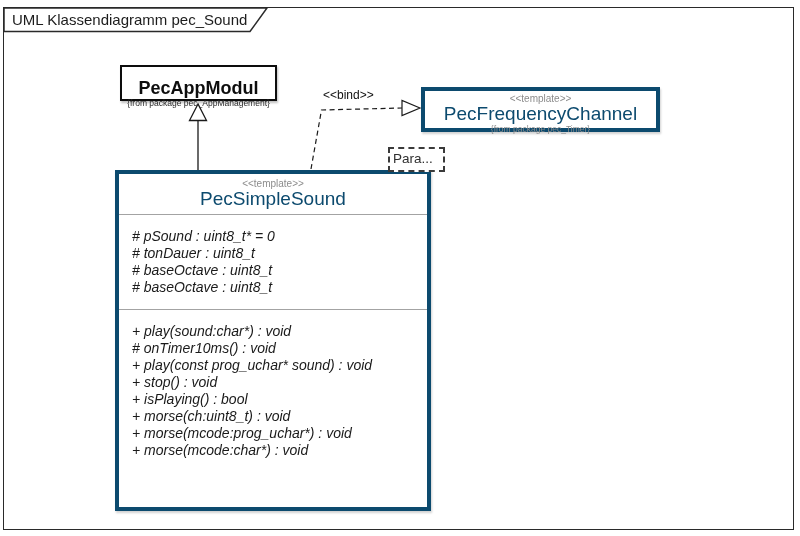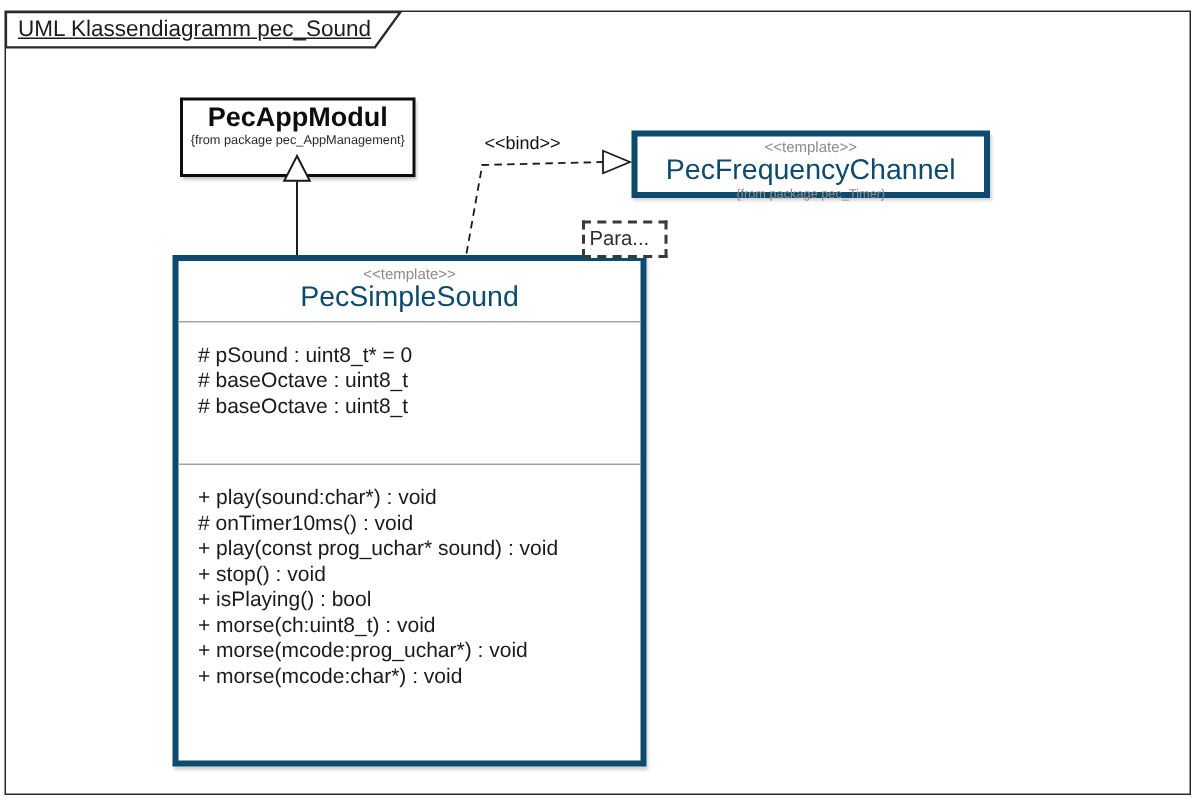--- a/index.html
+++ b/index.html
@@ -8,21 +8,21 @@
     font-family:"Liberation Sans","DejaVu Sans",sans-serif;color:#1a1a1a;
   }
   
   .frame{
     position:absolute;left:3px;top:7px;width:791px;height:523px;
     border:1.5px solid #2a2a2a;box-sizing:border-box;background:#ffffff;
   }
   .frame-tab-svg{position:absolute;left:3px;top:7px;z-index:3;}
   .frame-title{
     position:absolute;left:12px;top:11px;z-index:4;
-    font-size:15px;color:#1c1c1c;white-space:nowrap;text-decoration:underline;
+    font-size:15px;color:#1c1c1c;white-space:nowrap;
   }
   
   .uml-class{position:absolute;background:#ffffff;box-sizing:border-box;z-index:2;}
   .black-box{
     border:2px solid #0d0d0d;
     box-shadow:1px 2px 2px rgba(0,0,0,0.25);
     text-align:center;
   }
   .gray-box{
     border:4px solid #0c4a6e;
@@ -31,21 +31,21 @@
   }
   .stereotype{font-size:10px;color:#8c8c8c;line-height:11px;}
   .cls-title-black{font-size:18px;line-height:19px;font-weight:bold;color:#0d0d0d;}
   .cls-title-gray{font-size:19px;line-height:20px;font-weight:normal;color:#0c4a6e;}
   .origin-note{font-size:8.5px;line-height:10px;color:#2a2a2a;white-space:nowrap;}
   .origin-note.gray{color:#8c8c8c;}
   
   .compartment{box-sizing:border-box;text-align:left;}
   .compartment.divided{border-top:1px solid #a3a3a3;}
   .member-line{
-    font-size:14px;line-height:17px;color:#1a1a1a;white-space:nowrap;
+    font-size:14px;line-height:17px;color:#1a1a1a;white-space:nowrap;font-style:italic;
   }
   
   .param-box{
     position:absolute;left:388px;top:147px;width:57px;height:25px;
     border:2px dashed #3a3a3a;box-sizing:border-box;background:#ffffff;z-index:6;
     font-size:13.5px;color:#2f2f2f;padding:2px 0 0 3px;text-align:left;
   }
   .connector-layer{position:absolute;left:0;top:0;z-index:4;pointer-events:none;}
   .bind-label{
     position:absolute;left:323px;top:88px;z-index:4;
@@ -57,40 +57,41 @@
 
 <div id="stage">
 
   <div class="frame"></div>
 
   <svg class="frame-tab-svg" width="266" height="27">
     <polygon points="1,1 264,1 247,24.5 1,24.5" fill="#ffffff" stroke="#2a2a2a" stroke-width="1.5"></polygon>
   </svg>
   <div class="frame-title">UML Klassendiagramm pec_Sound</div>
 
-  <div class="uml-class black-box" style="left:120px;top:65px;width:157px;height:53px;padding-top:2px;">
+  <div class="uml-class black-box" style="left:120px;top:65px;width:157px;height:36px;padding-top:12px;">
     <div class="cls-title-black">PecAppModul</div>
     <div class="origin-note">{from package pec_AppManagement}</div>
   </div>
 
   <div class="uml-class gray-box" style="left:421px;top:87px;width:239px;height:45px;padding-top:2px;">
     <div class="stereotype">&lt;&lt;template&gt;&gt;</div>
     <div class="cls-title-gray">PecFrequencyChannel</div>
     <div class="origin-note gray">{from package pec_Timer}</div>
   </div>
 
   <div class="uml-class gray-box" style="left:115px;top:170px;width:316px;height:341px;">
 
     <div class="compartment" style="height:40px;padding-top:4px;text-align:center;">
       <div class="stereotype">&lt;&lt;template&gt;&gt;</div>
       <div class="cls-title-gray">PecSimpleSound</div>
     </div>
 
     <div class="compartment divided" style="height:95px;padding:13px 0 0 13px;">
       <div class="member-line"># pSound : uint8_t* = 0</div>
+      <div class="member-line"># tonDauer : uint8_t</div>
       <div class="member-line"># baseOctave : uint8_t</div>
       <div class="member-line"># baseOctave : uint8_t</div>
     </div>
 
     <div class="compartment divided" style="height:204px;padding:13px 0 0 13px;">
       <div class="member-line">+ play(sound:char*) : void</div>
       <div class="member-line"># onTimer10ms() : void</div>
       <div class="member-line">+ play(const prog_uchar* sound) : void</div>
       <div class="member-line">+ stop() : void</div>
       <div class="member-line">+ isPlaying() : bool</div>

